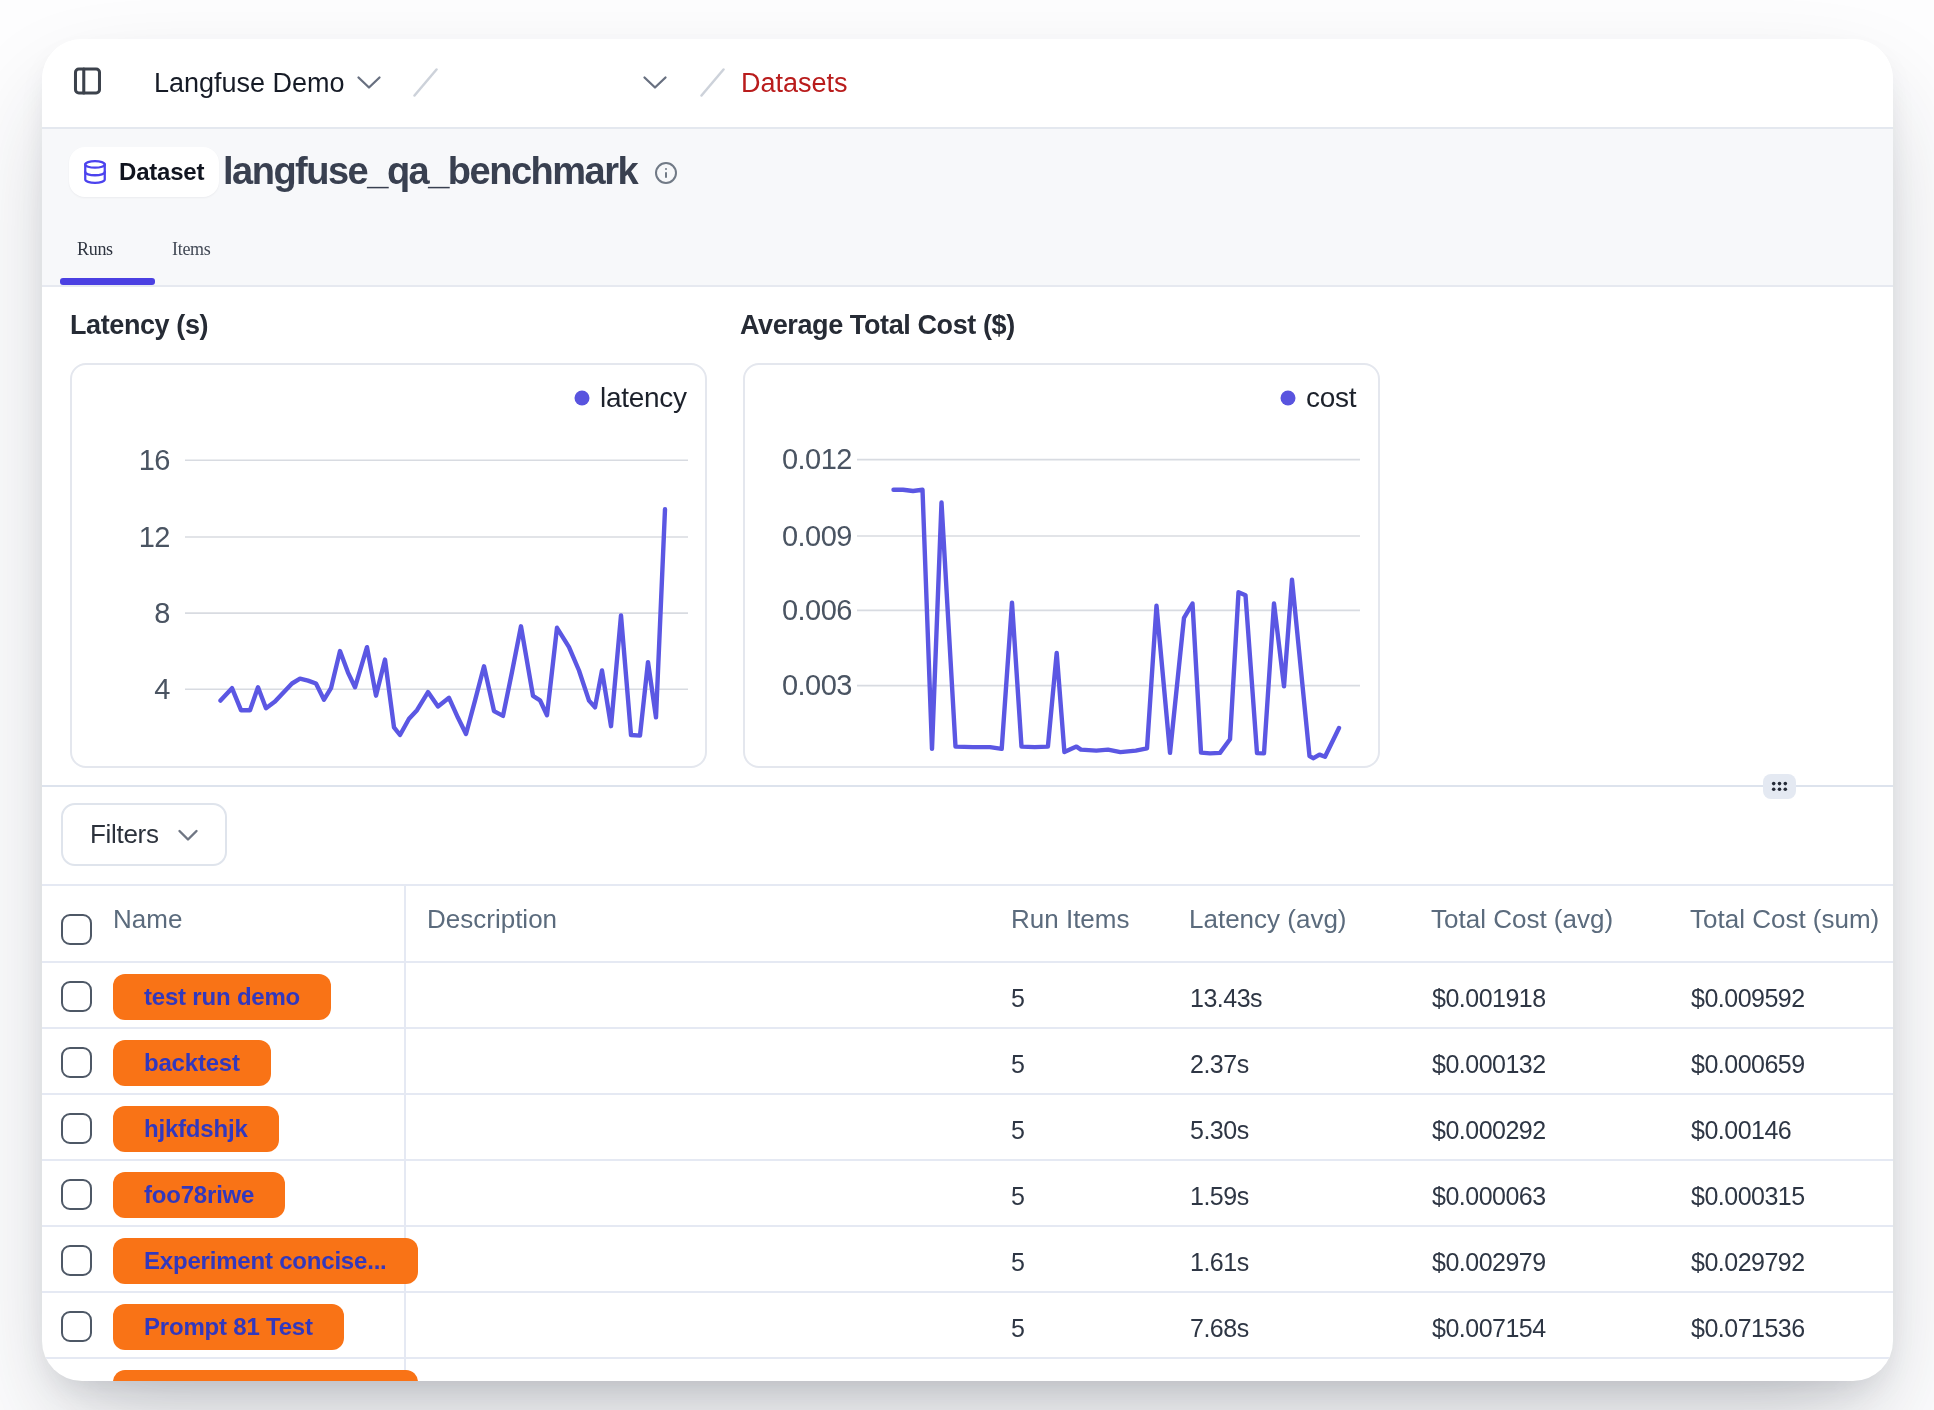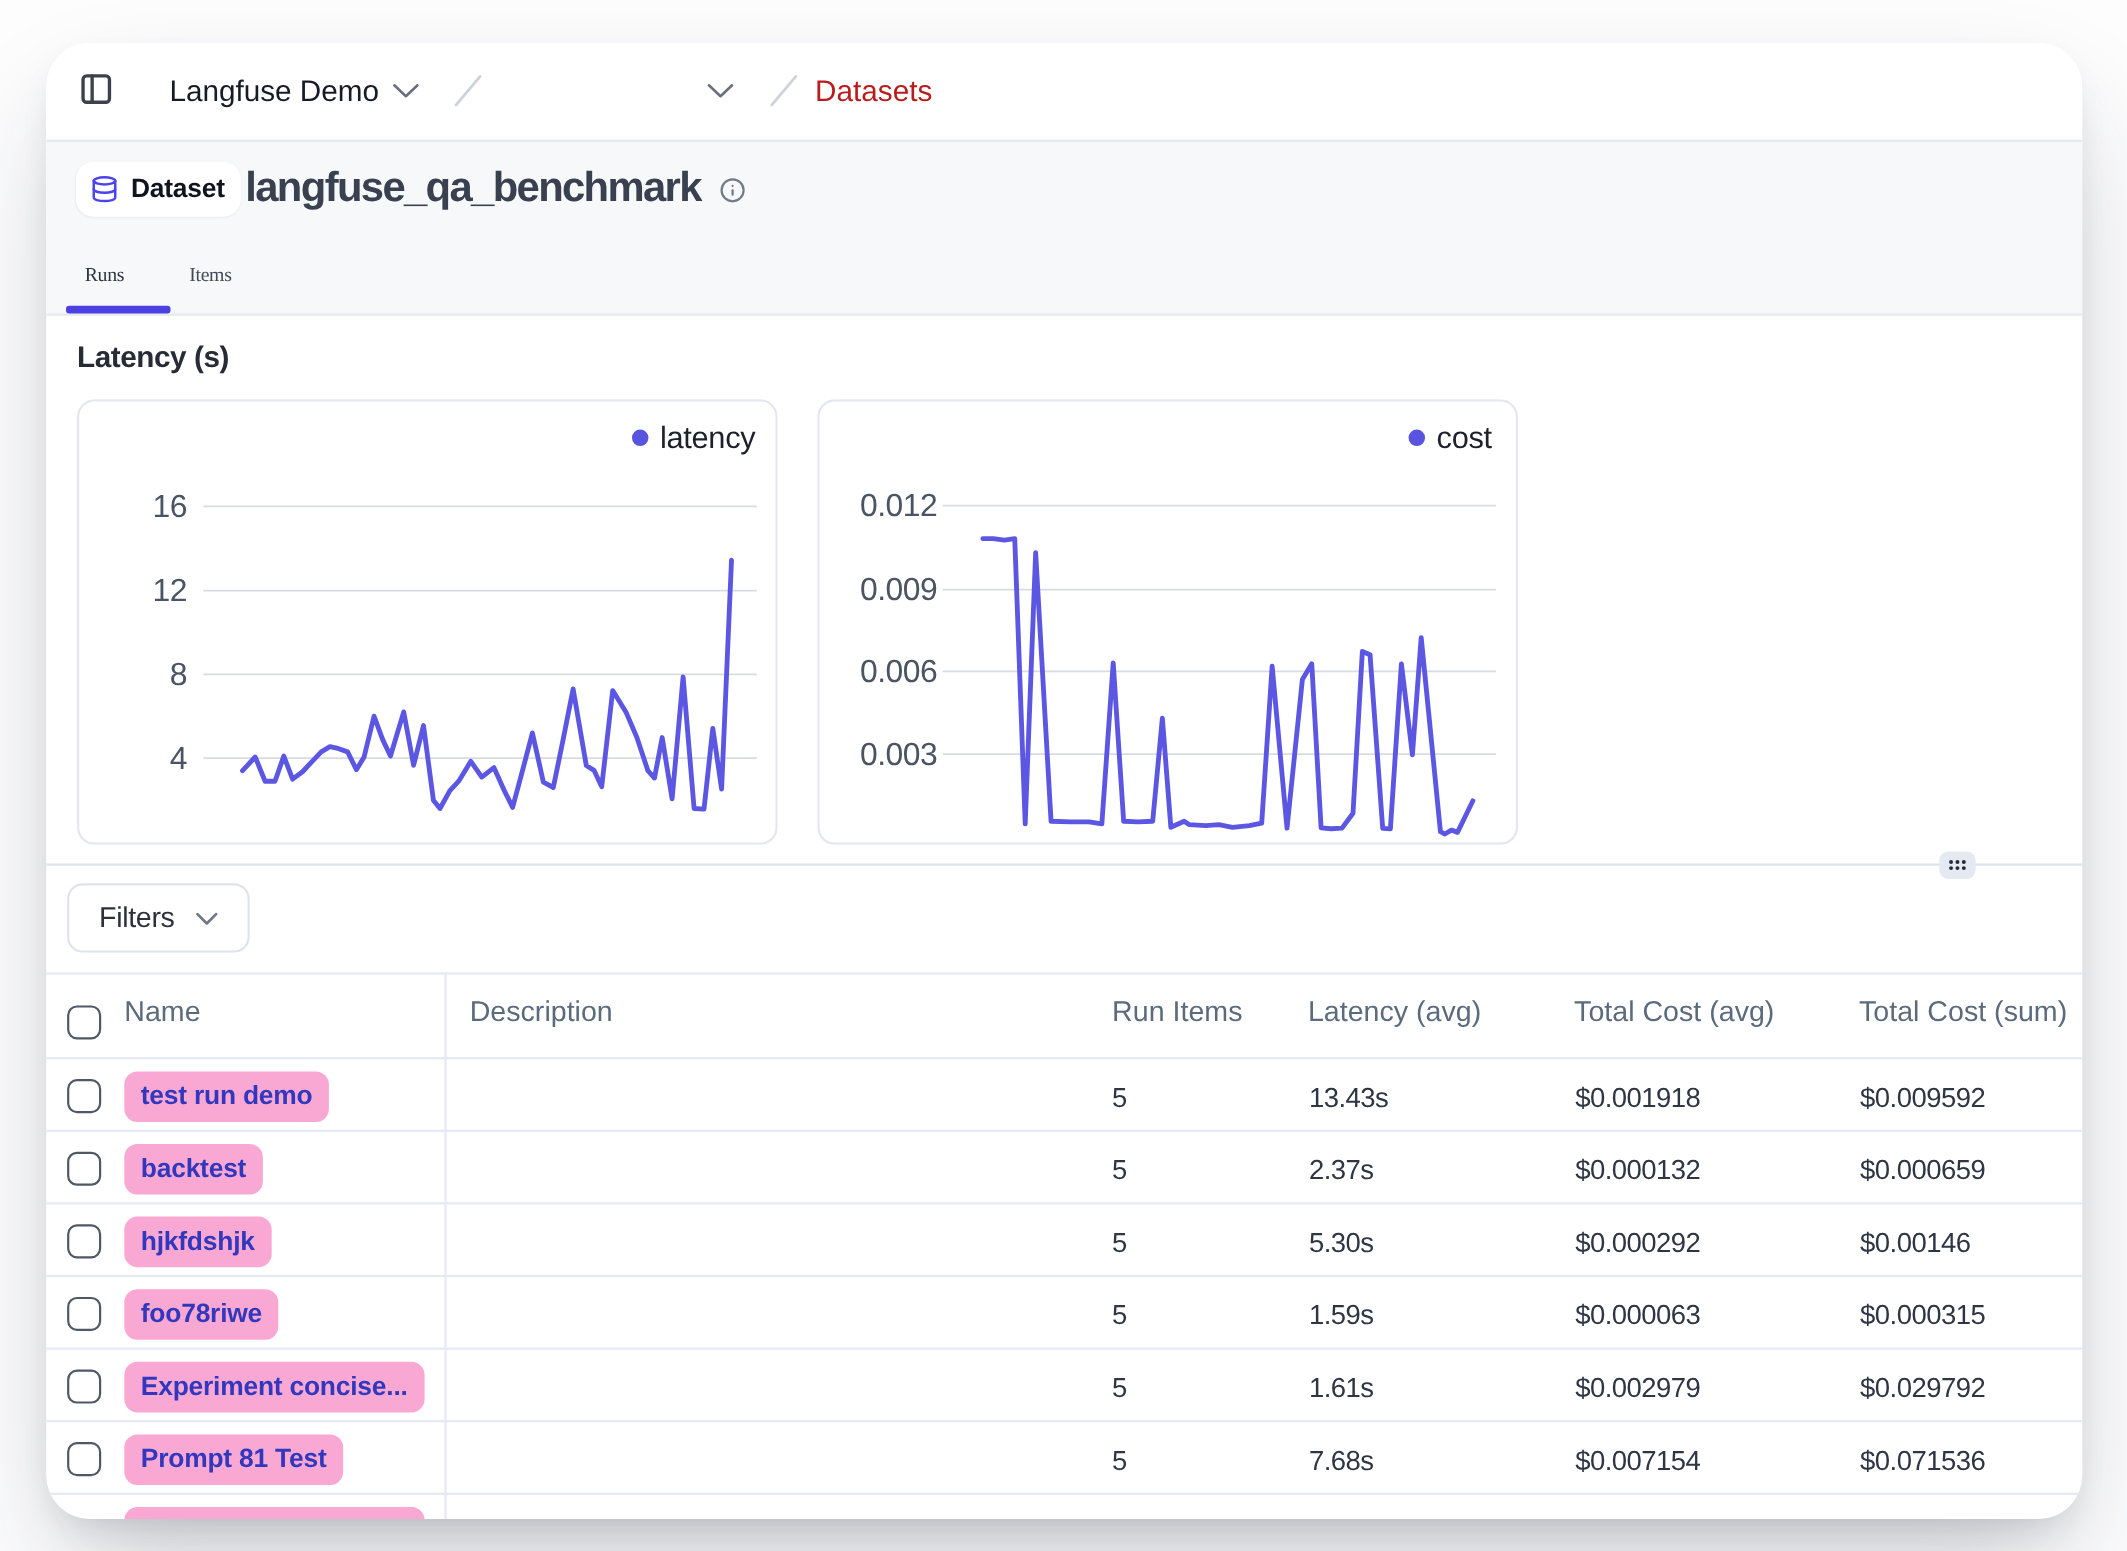--- a/index.html
+++ b/index.html
@@ -22,22 +22,22 @@
 .handle { position:absolute; left:1721px; top:735px; width:33px; height:25px; background:#e4e9f2; border-radius:8px; }
 .filters { position:absolute; left:19px; top:764px; width:166px; height:63px; border:2px solid #dfe4ec; border-radius:14px; background:#fff;
   display:flex; align-items:center; padding-left:27px; gap:16px; font-size:26px; color:#2c323c; letter-spacing:-.3px; }
 .hline { position:absolute; left:0; width:100%; height:2px; background:#e5e9f3; }
 .vline { position:absolute; left:362px; top:845px; width:2px; height:497px; background:#e5e9f3; }
 .thead { position:absolute; left:0; top:845px; width:100%; height:77px; }
 .thead span { position:absolute; top:0; height:67px; display:flex; align-items:center; font-size:26px; color:#5b6b7d; transform:translateY(2px); }
 .thead .cb { top:30px; margin-top:0; height:31px; width:31px; transform:none; }
 .row { position:absolute; left:0; width:100%; height:66px; }
 .cb { position:absolute; top:50%; width:31px; height:31px; margin-top:-13px; border:2.5px solid #4e5866; border-radius:9px; background:#fff; }
-.pill { position:absolute; top:50%; height:46px; margin-top:-20px; display:flex; align-items:center; padding:0 15px;
-  background:#f9a8d4; border-radius:12px; font-size:24px; font-weight:bold; color:#3238bd; letter-spacing:-.2px; }
+.pill { position:absolute; top:50%; height:46px; margin-top:-20px; display:flex; align-items:center; padding:0 31px;
+  background:#f97316; border-radius:12px; font-size:24px; font-weight:bold; color:#3238bd; letter-spacing:-.2px; }
 .val { position:absolute; top:0; height:66px; display:flex; align-items:center; font-size:25px; color:#2e3644; letter-spacing:-.5px; transform:translateY(4px); }
 .chartcard { position:absolute; top:324px; width:637px; height:405px; }
 .ax { font-size:29px; fill:#4a5462; letter-spacing:-.5px; }
 .leg { font-size:28px; fill:#1c212b; letter-spacing:-.3px; }
 </style></head>
 <body>
 <div class="card">
   <div class="hdr"></div>
   <div class="topbar"></div>
 
@@ -72,20 +72,21 @@
   <svg class="abs" style="left:612px;top:122px" width="24" height="24" viewBox="0 0 24 24" fill="none" stroke="#717a86" stroke-width="2" stroke-linecap="round">
       <circle cx="12" cy="12" r="10"></circle>
       <path d="M12 16v-4"></path>
       <path d="M12 8h.01"></path>
     </svg>
   <div class="tab" style="left:35px;color:#2f3540">Runs</div>
   <div class="tab" style="left:130px;color:#434a56">Items</div>
   <div class="underline"></div>
 
   <div class="ctitle" style="left:28px">Latency (s)</div>
+  <div class="ctitle" style="left:698px">Average Total Cost ($)</div>
 
   <svg class="chartcard" style="left:28px" viewBox="0 0 637 405">
     <rect x="1" y="1" width="635" height="403" rx="15" fill="#fff" stroke="#e4e7ee" stroke-width="2"></rect>
     <line x1="115" x2="618" y1="97.3" y2="97.3" stroke="#d8dbe1" stroke-width="1.6"></line>
       <line x1="115" x2="618" y1="174" y2="174" stroke="#d8dbe1" stroke-width="1.6"></line>
       <line x1="115" x2="618" y1="250.1" y2="250.1" stroke="#d8dbe1" stroke-width="1.6"></line>
       <line x1="115" x2="618" y1="326.2" y2="326.2" stroke="#d8dbe1" stroke-width="1.6"></line>
       <text x="100" y="106.8" text-anchor="end" class="ax">16</text>
       <text x="100" y="183.5" text-anchor="end" class="ax">12</text>
       <text x="100" y="259.6" text-anchor="end" class="ax">8</text>

